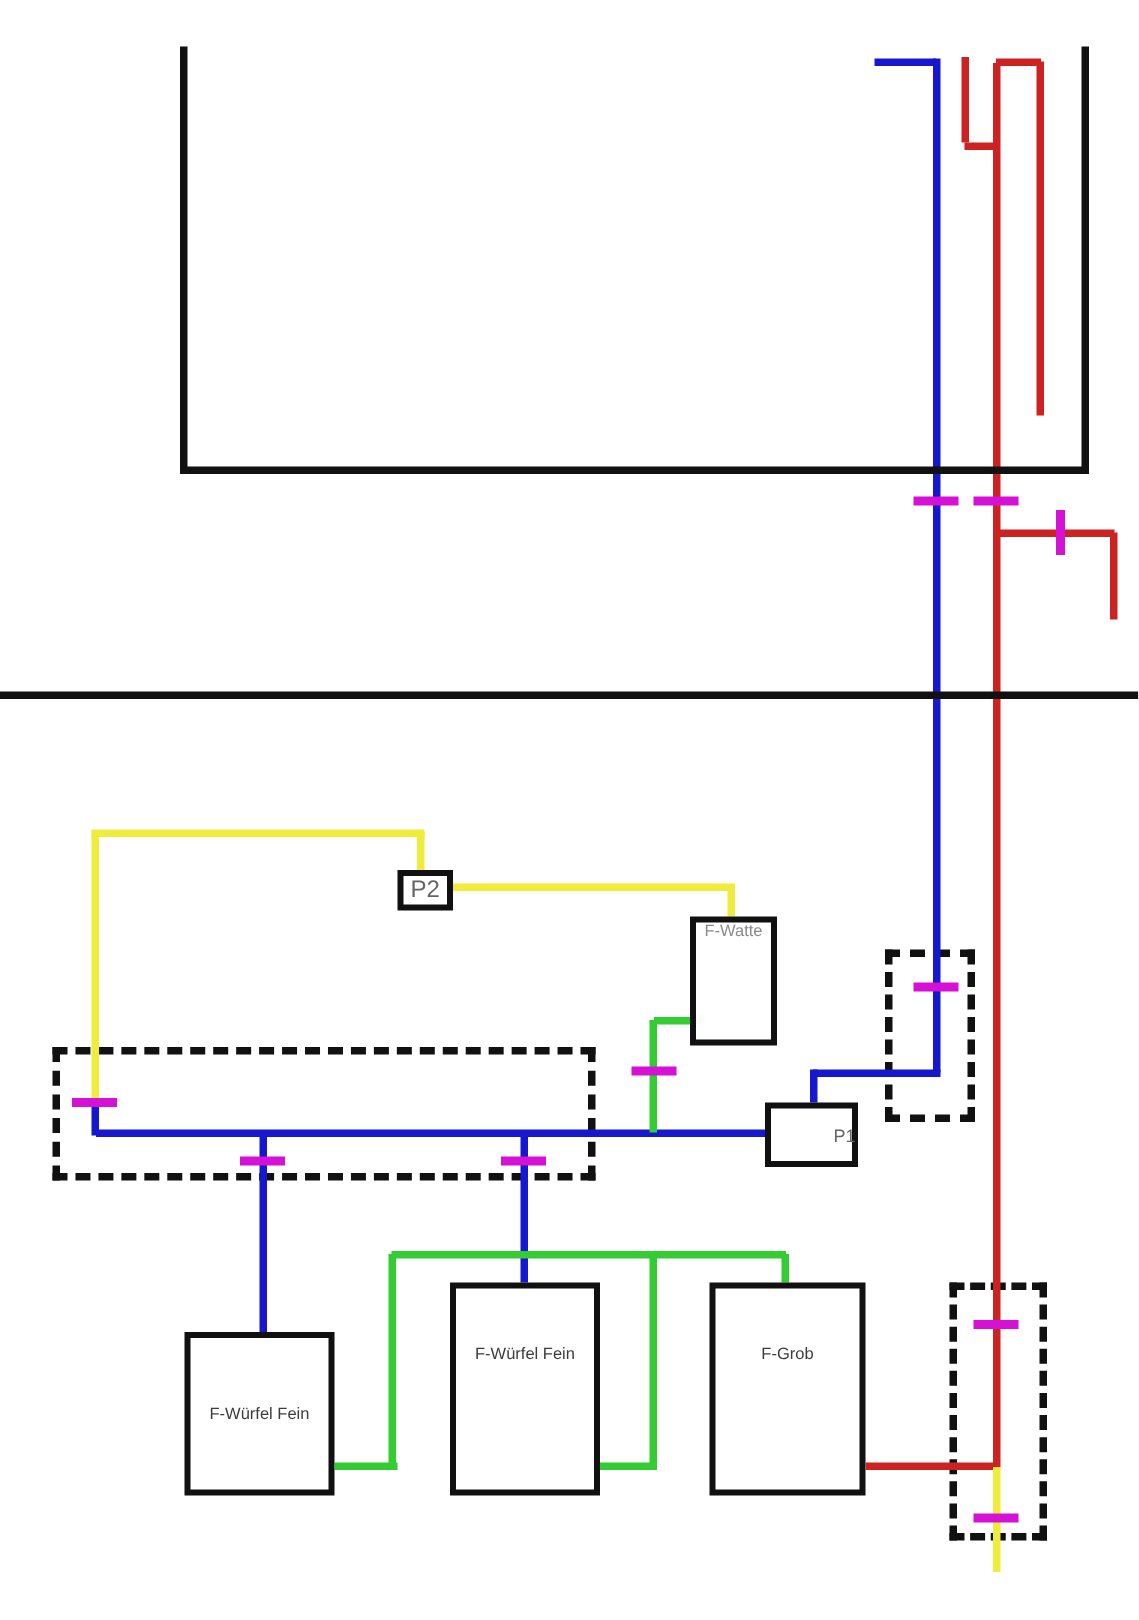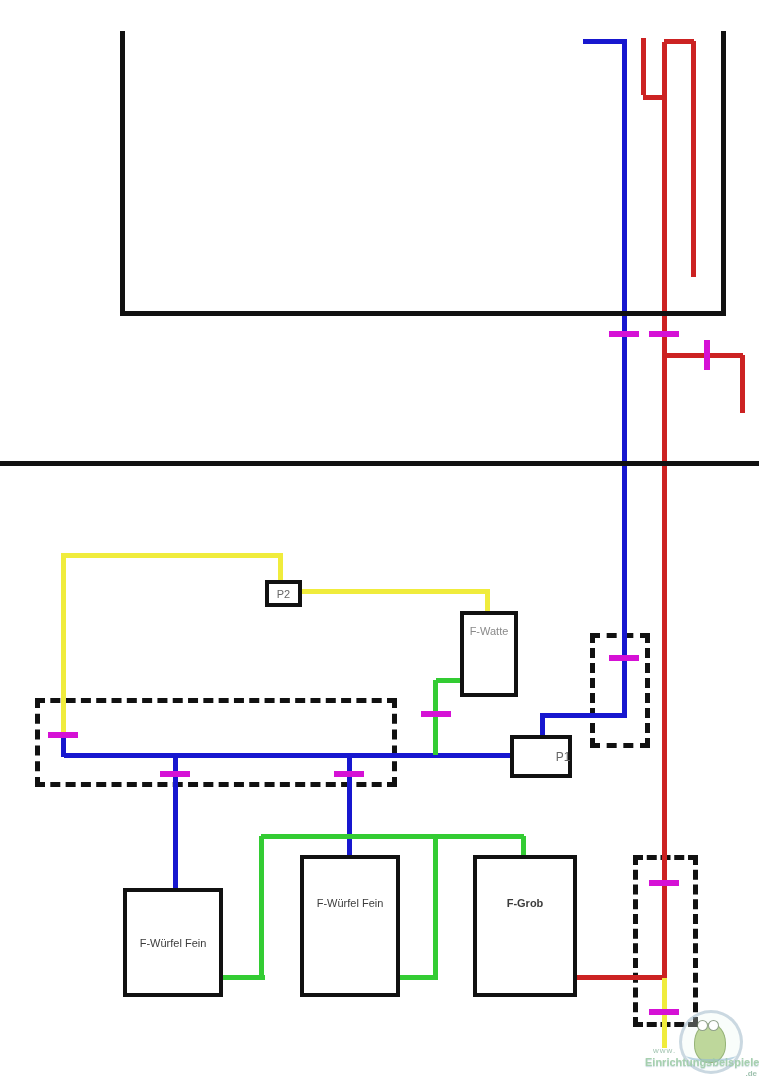--- a/index.html
+++ b/index.html
@@ -65,32 +65,20 @@
   }
   #wm-de{
     position:absolute;right:2px;top:57px;
     font-size:8px;font-weight:bold;color:rgba(130,175,150,0.95);
   }
 </style>
 </head>
 <body>
 
 <div id="canvas">
-  <div id="watermark">
-    <div id="wm-circle">
-      <div id="wm-fish">
-        <div id="wm-eye1"></div>
-        <div id="wm-eye2"></div>
-      </div>
-      <div id="wm-wave"></div>
-    </div>
-    <div id="wm-www">www.</div>
-    <div id="wm-name">Einrichtungsbeispiele</div>
-    <div id="wm-de">.de</div>
-  </div>
 <div class="dashedbox" style="left: 35px; top: 698px; width: 362px; height: 89px;"></div>
     <div class="dashedbox" style="left: 590px; top: 633px; width: 60px; height: 115px;"></div>
     <div class="dashedbox" style="left: 633px; top: 855px; width: 65px; height: 172px;"></div>
     <div class="seg z-black" style="left: 120px; top: 31px; width: 5px; height: 284px; background: rgb(17, 17, 17);"></div>
     <div class="seg z-black" style="left: 120px; top: 311px; width: 606px; height: 5px; background: rgb(17, 17, 17);"></div>
     <div class="seg z-black" style="left: 721px; top: 31px; width: 5px; height: 285px; background: rgb(17, 17, 17);"></div>
     <div class="seg z-black" style="left: 0px; top: 461px; width: 759px; height: 5px; background: rgb(17, 17, 17);"></div>
     <div class="seg z-pipe" style="left: 583px; top: 39px; width: 41px; height: 5px; background: rgb(23, 23, 207);"></div>
     <div class="seg z-pipe" style="left: 622px; top: 39px; width: 5px; height: 676px; background: rgb(23, 23, 207);"></div>
     <div class="seg z-pipe" style="left: 542px; top: 713px; width: 85px; height: 5px; background: rgb(23, 23, 207);"></div>
@@ -115,36 +103,36 @@
     <div class="seg z-pipe" style="left: 662px; top: 978px; width: 5px; height: 70px; background: rgb(240, 236, 60);"></div>
     <div class="seg z-pipe" style="left: 436px; top: 678px; width: 26px; height: 5px; background: rgb(51, 204, 51);"></div>
     <div class="seg z-pipe" style="left: 433px; top: 680px; width: 5px; height: 75px; background: rgb(51, 204, 51);"></div>
     <div class="seg z-pipe" style="left: 223px; top: 975px; width: 42px; height: 5px; background: rgb(51, 204, 51);"></div>
     <div class="seg z-pipe" style="left: 259px; top: 836px; width: 5px; height: 142px; background: rgb(51, 204, 51);"></div>
     <div class="seg z-pipe" style="left: 261px; top: 834px; width: 263px; height: 5px; background: rgb(51, 204, 51);"></div>
     <div class="seg z-pipe" style="left: 521px; top: 836px; width: 5px; height: 21px; background: rgb(51, 204, 51);"></div>
     <div class="seg z-pipe" style="left: 400px; top: 975px; width: 38px; height: 5px; background: rgb(51, 204, 51);"></div>
     <div class="seg z-pipe" style="left: 433px; top: 836px; width: 5px; height: 141px; background: rgb(51, 204, 51);"></div>
     <div class="node v-center" style="left: 265px; top: 580px; width: 37px; height: 27px;">
-      <span class="lbl" style="color: rgb(102, 102, 102); font-size: 11px; padding-top: 0px;">P2</span>
+      <span class="lbl" style="color: rgb(102, 102, 102); font-size: 16px; padding-top: 0px;">P2</span>
     </div>
     <div class="node v-top" style="left: 460px; top: 611px; width: 58px; height: 86px;">
-      <span class="lbl" style="color: rgb(138, 138, 138); font-size: 11px; padding-top: 10px;">F-Watte</span>
+      <span class="lbl" style="color: rgb(138, 138, 138); font-size: 11px; padding-top: 0;">F-Watte</span>
     </div>
     <div class="node v-center" style="left: 510px; top: 735px; width: 62px; height: 43px;">
       <span class="lbl" style="color: rgb(102, 102, 102); font-size: 12px; padding-top: 0px; padding-left: 44px;">P1</span>
     </div>
     <div class="node v-center" style="left: 123px; top: 888px; width: 100px; height: 109px;">
       <span class="lbl" style="color: rgb(60, 60, 60); font-size: 11px; padding-top: 0px;">F-Würfel Fein</span>
     </div>
     <div class="node v-top" style="left: 300px; top: 855px; width: 100px; height: 142px;">
       <span class="lbl" style="color: rgb(60, 60, 60); font-size: 11px; padding-top: 38px;">F-Würfel Fein</span>
     </div>
     <div class="node v-top" style="left: 473px; top: 855px; width: 104px; height: 142px;">
-      <span class="lbl" style="color: rgb(60, 60, 60); font-size: 11px; padding-top: 38px; font-weight: bold;">F-Grob</span>
+      <span class="lbl" style="color: rgb(60, 60, 60); font-size: 11px; padding-top: 38px;">F-Grob</span>
     </div>
     <div class="valve" style="left: 609px; top: 331px; width: 30px; height: 6px; background: rgb(213, 17, 213);"></div>
     <div class="valve" style="left: 649px; top: 331px; width: 30px; height: 6px; background: rgb(213, 17, 213);"></div>
     <div class="valve" style="left: 704px; top: 340px; width: 6px; height: 30px; background: rgb(213, 17, 213);"></div>
     <div class="valve" style="left: 609px; top: 655px; width: 30px; height: 6px; background: rgb(213, 17, 213);"></div>
     <div class="valve" style="left: 421px; top: 711px; width: 30px; height: 6px; background: rgb(213, 17, 213);"></div>
     <div class="valve" style="left: 48px; top: 732px; width: 30px; height: 6px; background: rgb(213, 17, 213);"></div>
     <div class="valve" style="left: 160px; top: 771px; width: 30px; height: 6px; background: rgb(213, 17, 213);"></div>
     <div class="valve" style="left: 334px; top: 771px; width: 30px; height: 6px; background: rgb(213, 17, 213);"></div>
     <div class="valve" style="left: 649px; top: 880px; width: 30px; height: 6px; background: rgb(213, 17, 213);"></div>

